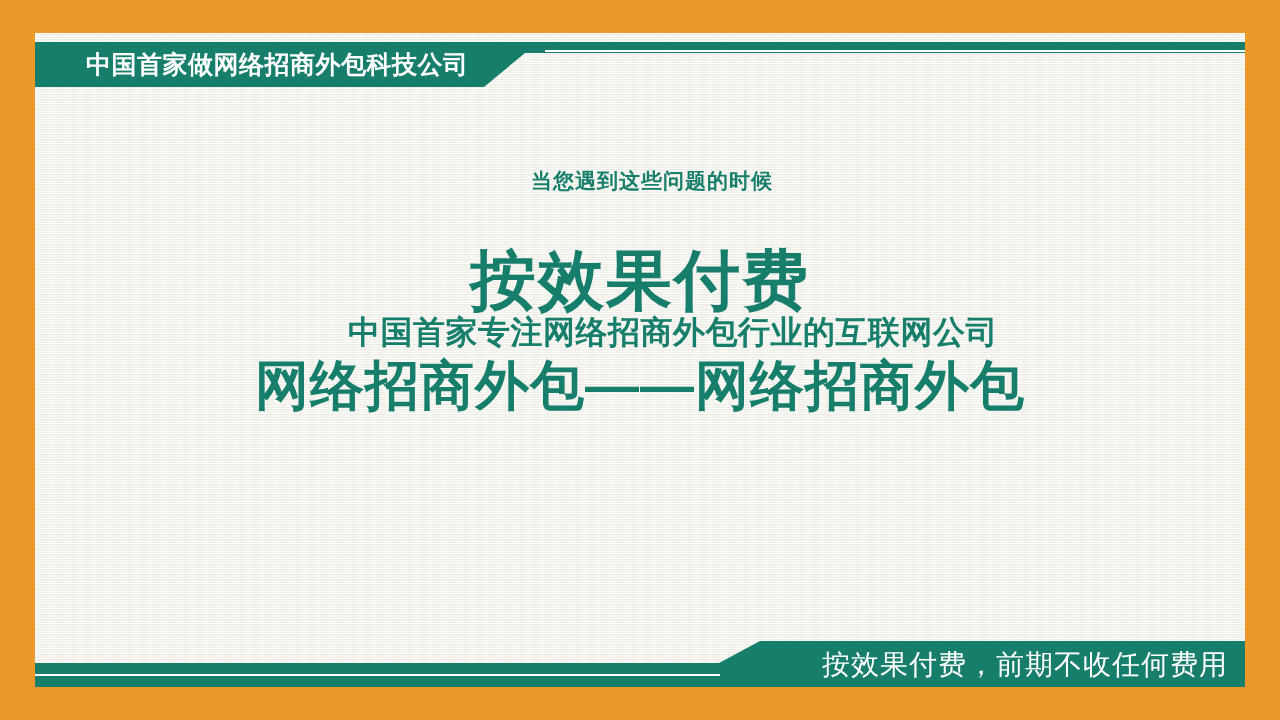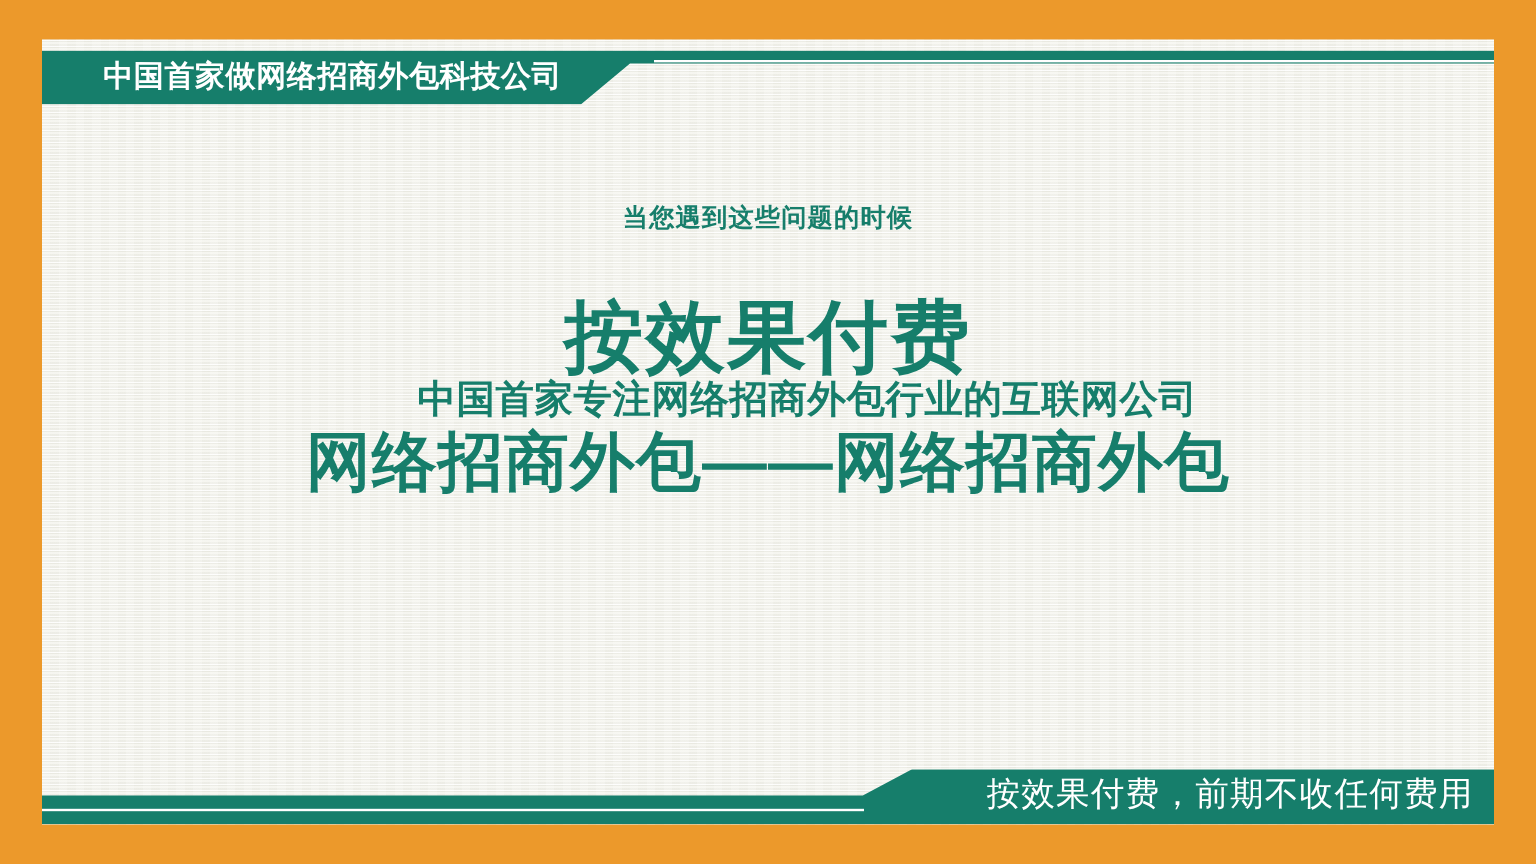--- a/index.html
+++ b/index.html
@@ -85,21 +85,21 @@
   #headline-block {
     position: absolute;
     left: 0;
     top: 0;
     width: 1210px;
     text-align: center;
     color: #167e6b;
   }
   #eyebrow {
     position: absolute;
-    left: 0;
+    left: 12px;
     top: 134px;
     width: 1210px;
     font-size: 21px;
     font-weight: bold;
     letter-spacing: 1px;
     text-align: center;
   }
   #brand {
     position: absolute;
     left: 0;
@@ -155,21 +155,20 @@
     position: absolute;
     right: 17px;
     top: 608px;
     height: 54px;
     line-height: 48px;
     color: #ffffff;
     font-size: 28px;
     font-weight: normal;
     letter-spacing: 1px;
     white-space: nowrap;
-    font-family: Liberation Mono, monospace;
   }
 </style>
 </head>
 <body>
 
 <div id="slide">
 
   <div id="canvas">
 
     <div id="header-banner"></div>

